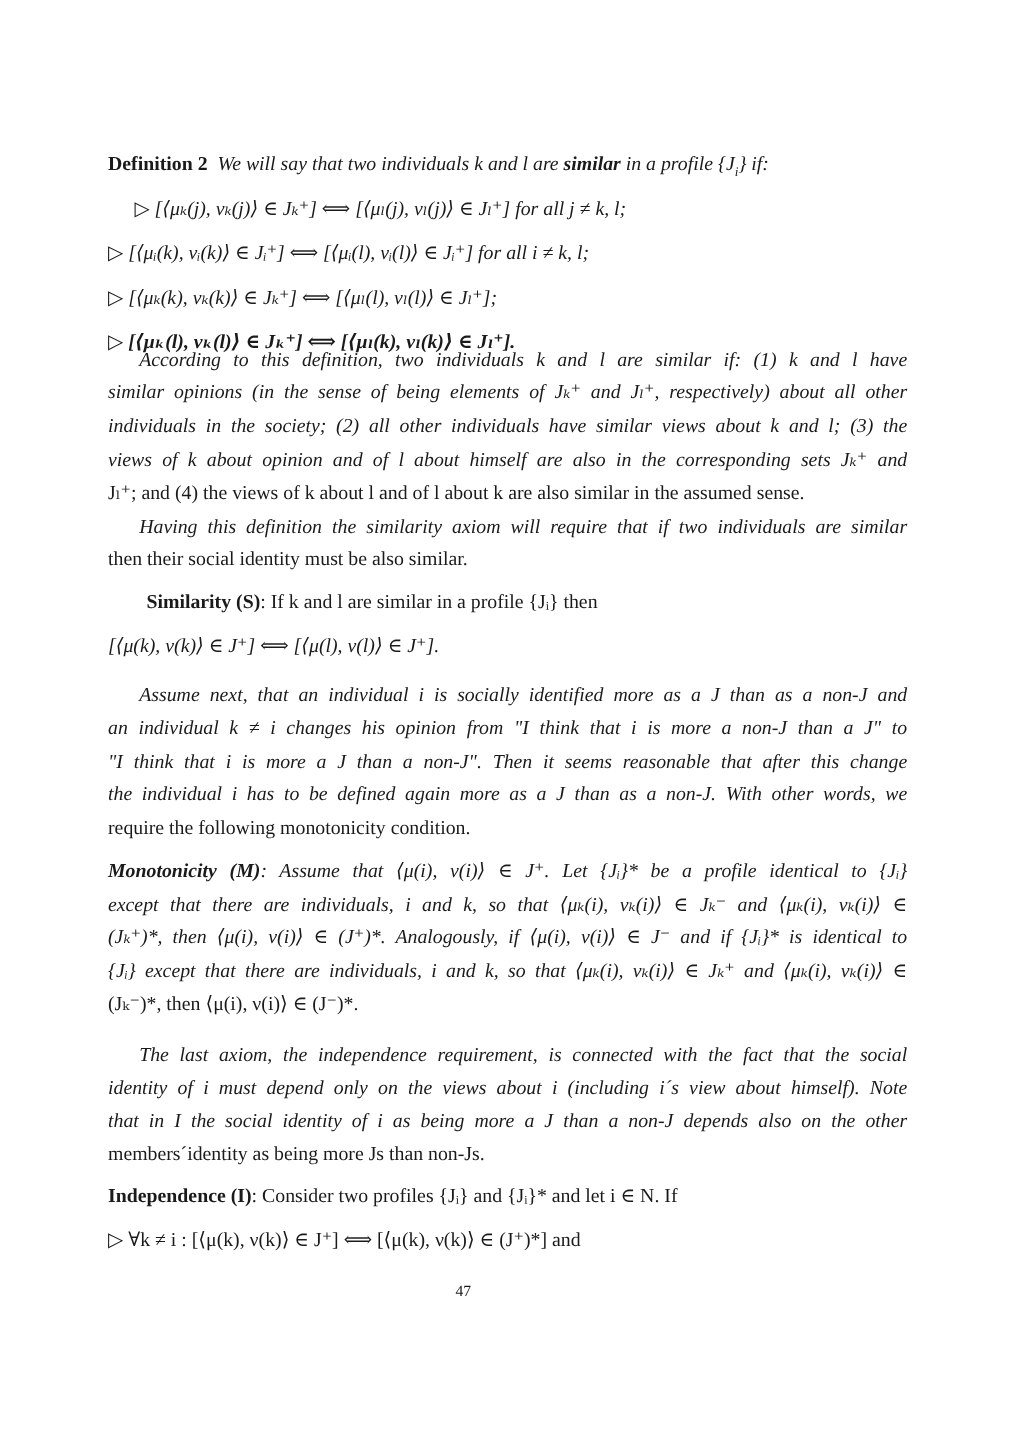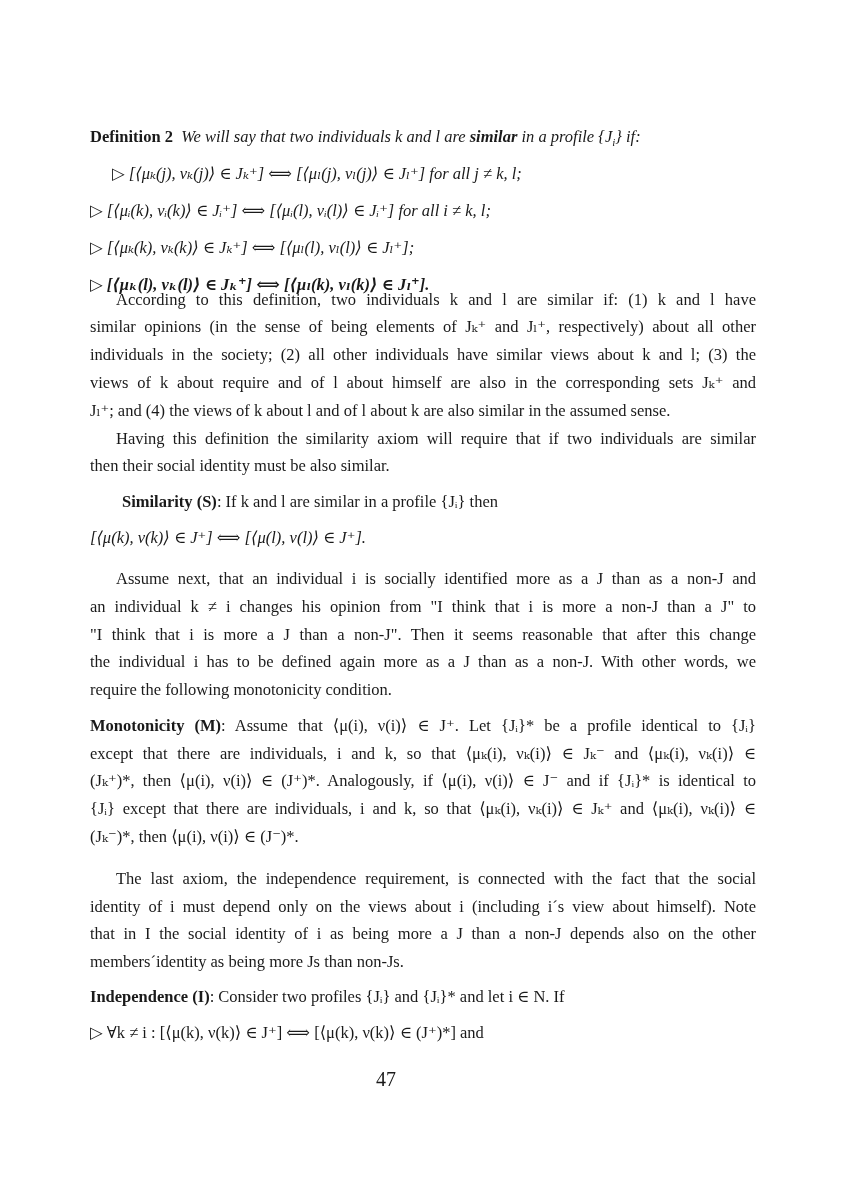--- a/index.html
+++ b/index.html
@@ -1,43 +1,43 @@
 <!DOCTYPE html>
 <html><head>
 <meta charset="utf-8">
 <style>
   html, body { margin: 0; padding: 0; background: #ffffff; }
   body { width: 846px; height: 1197px; position: relative; overflow: hidden;
          font-family: "Liberation Serif", "DejaVu Serif", serif; color: #1a1a1a; }
   .page { position: absolute; left: 90px; top: 0; width: 666px; }
   .line { position: absolute; left: 0; white-space: nowrap; font-size: 16.5px; line-height: 20px; }
-  .just { width: 666px; text-align: justify; text-align-last: justify; }
+  .just { width: 666px; text-align: justify; text-align-last: justify; font-style: italic; }
   .indent { padding-left: 26px; box-sizing: border-box; }
   .b { font-weight: bold; }
   .i { font-style: italic; }
   .bi { font-weight: bold; font-style: italic; }
-  .page-number { position: absolute; top: 1068px; left: 0; width: 772px; text-align: center; font-size: 20px; }
+  .page-number { position: absolute; top: 1068px; left: 0; width: 772px; text-align: center; font-size: 13px; }
 </style>
 </head>
 <body>
 
 <div class="page">
 
   <div class="line" style="top:127px;">
     <span class="b">Definition 2</span>&nbsp;&nbsp;<span class="i">We will say that two individuals k and l are </span><span class="bi">similar</span><span class="i"> in a profile {J</span><sub class="i" style="font-size:11px">i</sub><span class="i">} if:</span>
   </div>
   <div class="line i" style="top:164px;padding-left:22px;">▷ [⟨μₖ(j), νₖ(j)⟩ ∈ Jₖ⁺] ⟺ [⟨μₗ(j), νₗ(j)⟩ ∈ Jₗ⁺] for all j ≠ k, l;</div>
   <div class="line i" style="top:201px;">▷ [⟨μᵢ(k), νᵢ(k)⟩ ∈ Jᵢ⁺] ⟺ [⟨μᵢ(l), νᵢ(l)⟩ ∈ Jᵢ⁺] for all i ≠ k, l;</div>
   <div class="line i" style="top:238px;">▷ [⟨μₖ(k), νₖ(k)⟩ ∈ Jₖ⁺] ⟺ [⟨μₗ(l), νₗ(l)⟩ ∈ Jₗ⁺];</div>
   <div class="line i" style="top:275px;font-weight:bold;">▷ [⟨μₖ(l), νₖ(l)⟩ ∈ Jₖ⁺] ⟺ [⟨μₗ(k), νₗ(k)⟩ ∈ Jₗ⁺].</div>
 
   <div class="line just indent" style="top:290px;">According to this definition, two individuals k and l are similar if: (1) k and l have</div>
   <div class="line just" style="top:317px;">similar opinions (in the sense of being elements of Jₖ⁺ and Jₗ⁺, respectively) about all other</div>
   <div class="line just" style="top:345px;">individuals in the society; (2) all other individuals have similar views about k and l; (3) the</div>
-  <div class="line just" style="top:373px;">views of k about require and of l about himself are also in the corresponding sets Jₖ⁺ and</div>
+  <div class="line just" style="top:373px;">views of k about opinion and of l about himself are also in the corresponding sets Jₖ⁺ and</div>
   <div class="line" style="top:401px;">Jₗ⁺; and (4) the views of k about l and of l about k are also similar in the assumed sense.</div>
 
   <div class="line just indent" style="top:429px;">Having this definition the similarity axiom will require that if two individuals are similar</div>
   <div class="line" style="top:456px;">then their social identity must be also similar.</div>
 
   <div class="line" style="top:492px;margin-left:32px;">
     <span class="b">Similarity (S)</span><span>: If k and l are similar in a profile {Jᵢ} then</span>
   </div>
   <div class="line i" style="top:528px;">[⟨μ(k), ν(k)⟩ ∈ J⁺] ⟺ [⟨μ(l), ν(l)⟩ ∈ J⁺].</div>
 

